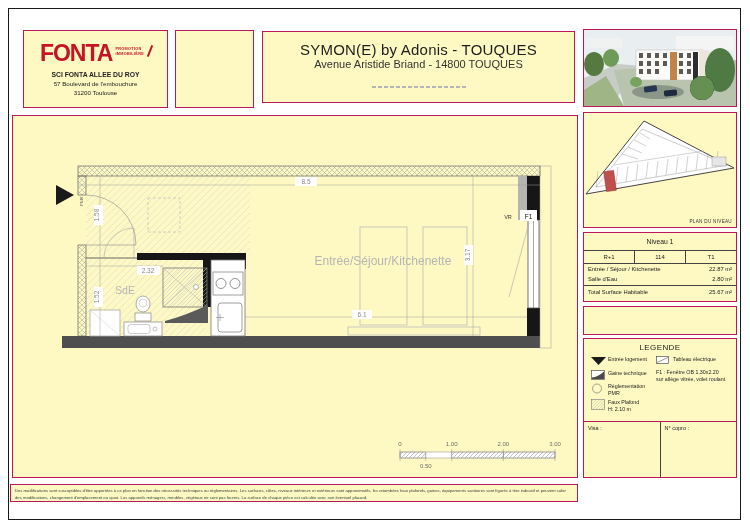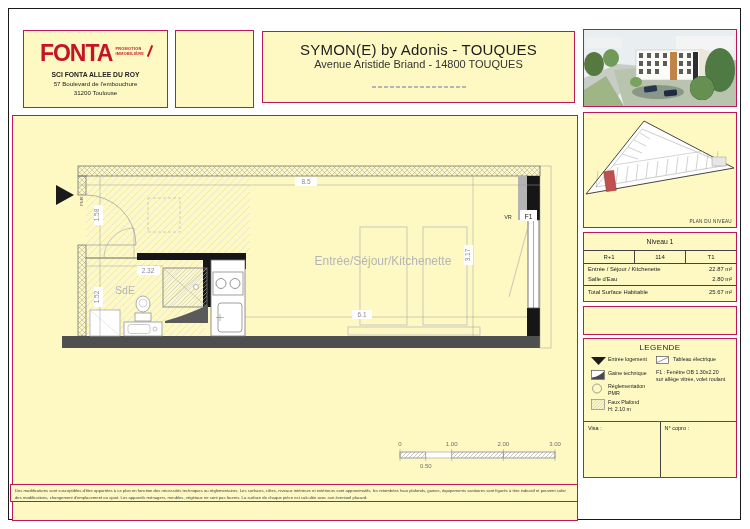--- a/index.html
+++ b/index.html
@@ -37,21 +37,21 @@
   .legend-box{top:338px;height:95px;}
   .legend-title{text-align:center;font-size:8px;color:#222;margin-top:4px;letter-spacing:.4px;}
   .lg-row{position:absolute;display:flex;align-items:flex-start;}
   .lg-ic{width:17px;flex:0 0 17px;display:flex;justify-content:flex-start;}
   .lg-lb{font-size:5.3px;color:#222;line-height:6.5px;}
   .visa-box{top:421px;height:57px;display:flex;}
   .visa-cell{flex:1;font-size:5.5px;color:#222;padding:3px 0 0 4px;}
   .visa-cell + .visa-cell{border-left:1px solid #444;}
   .date-box{top:483px;height:18px;text-align:center;font-size:7.2px;color:#222;line-height:17px;}
   
-  .plan-box{left:12px;top:115px;width:566px;height:406px;}
+  .plan-box{left:12px;top:115px;width:566px;height:363px;}
   
   .disc-box{left:10px;top:484px;width:568px;height:18px;padding:1.5px 4px;box-sizing:border-box;}
   .disc-box div{font-size:4.2px;color:#3d3d3d;line-height:7px;white-space:nowrap;overflow:hidden;}
 </style>
 </head>
 <body>
 
 <div id="page">
   <div class="frame"></div>
 

